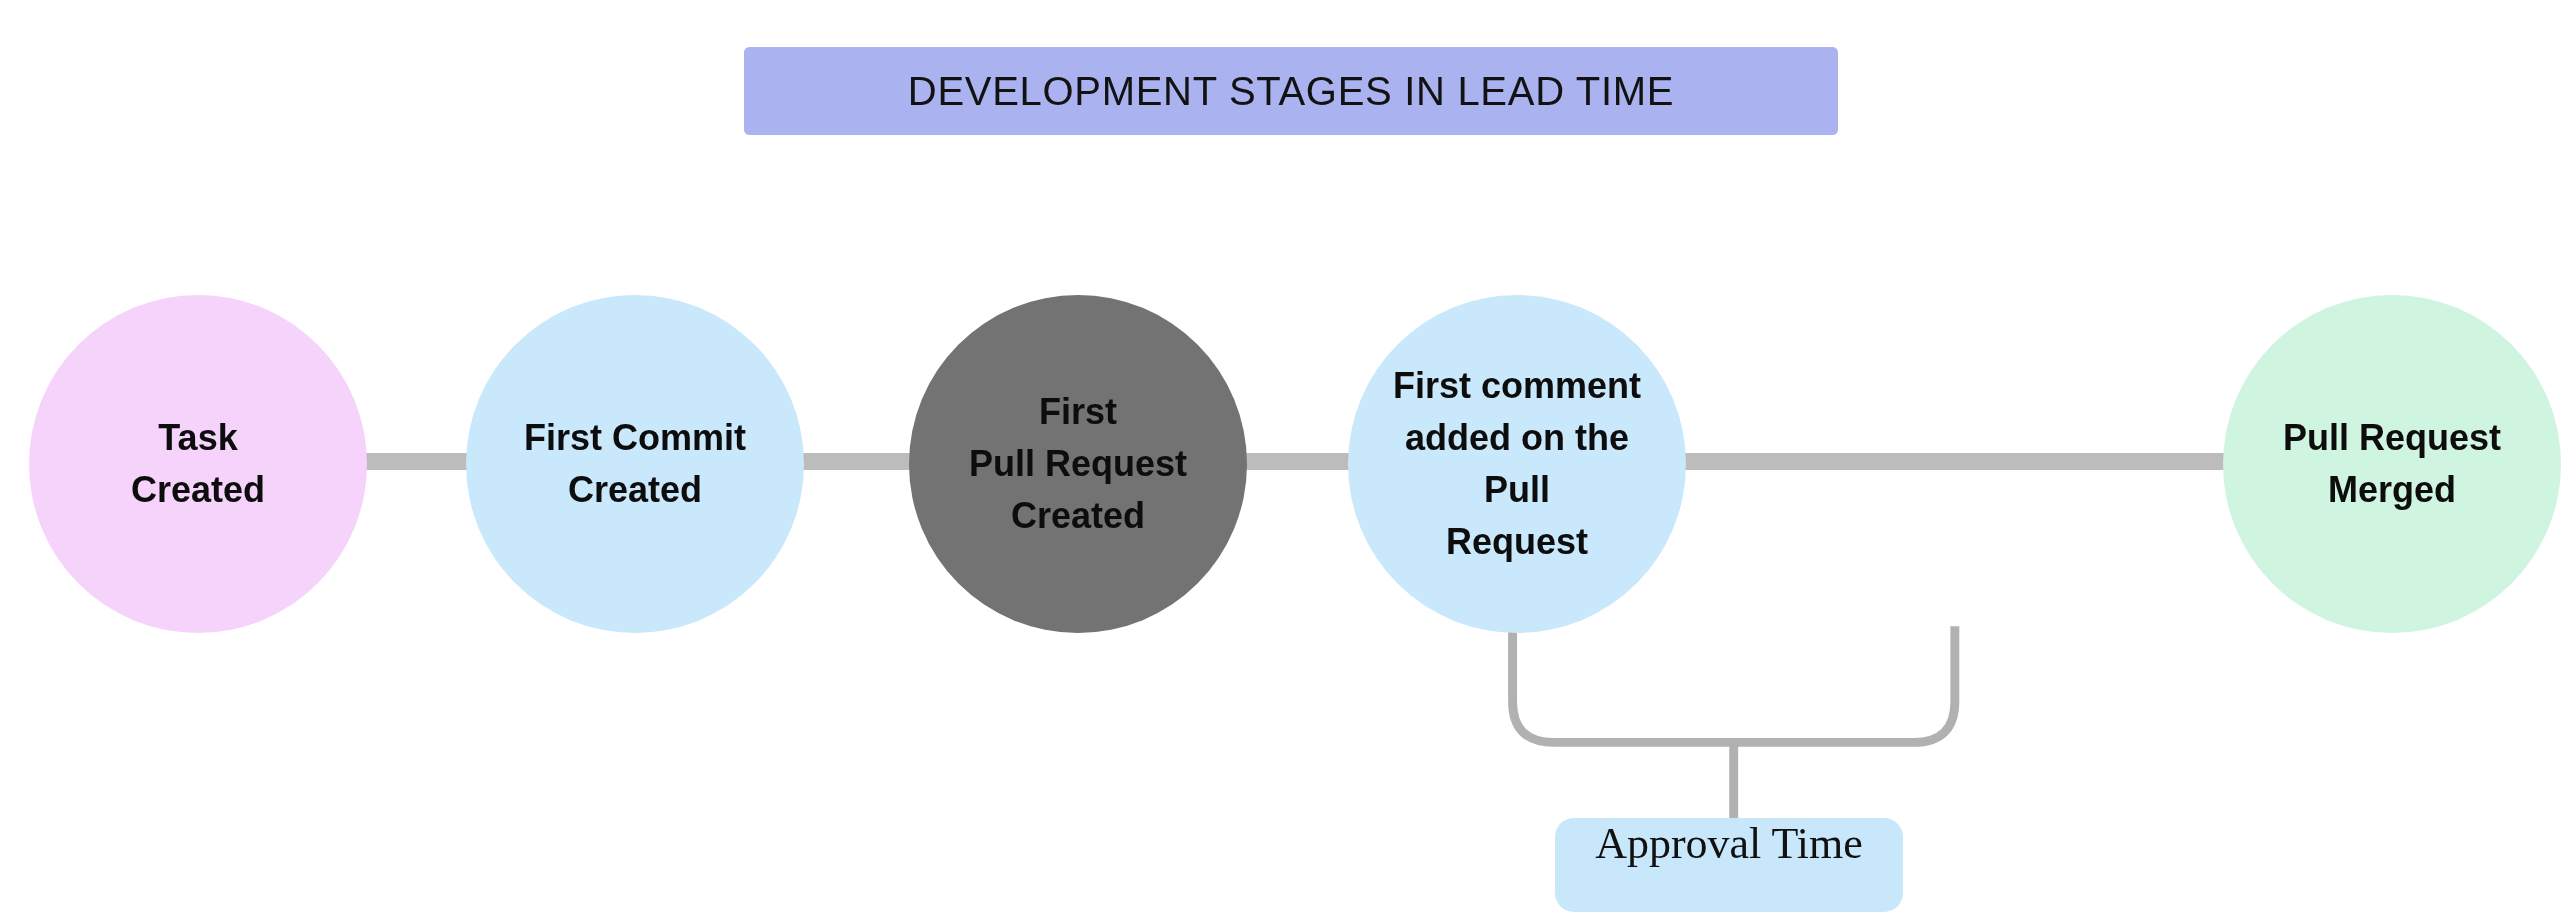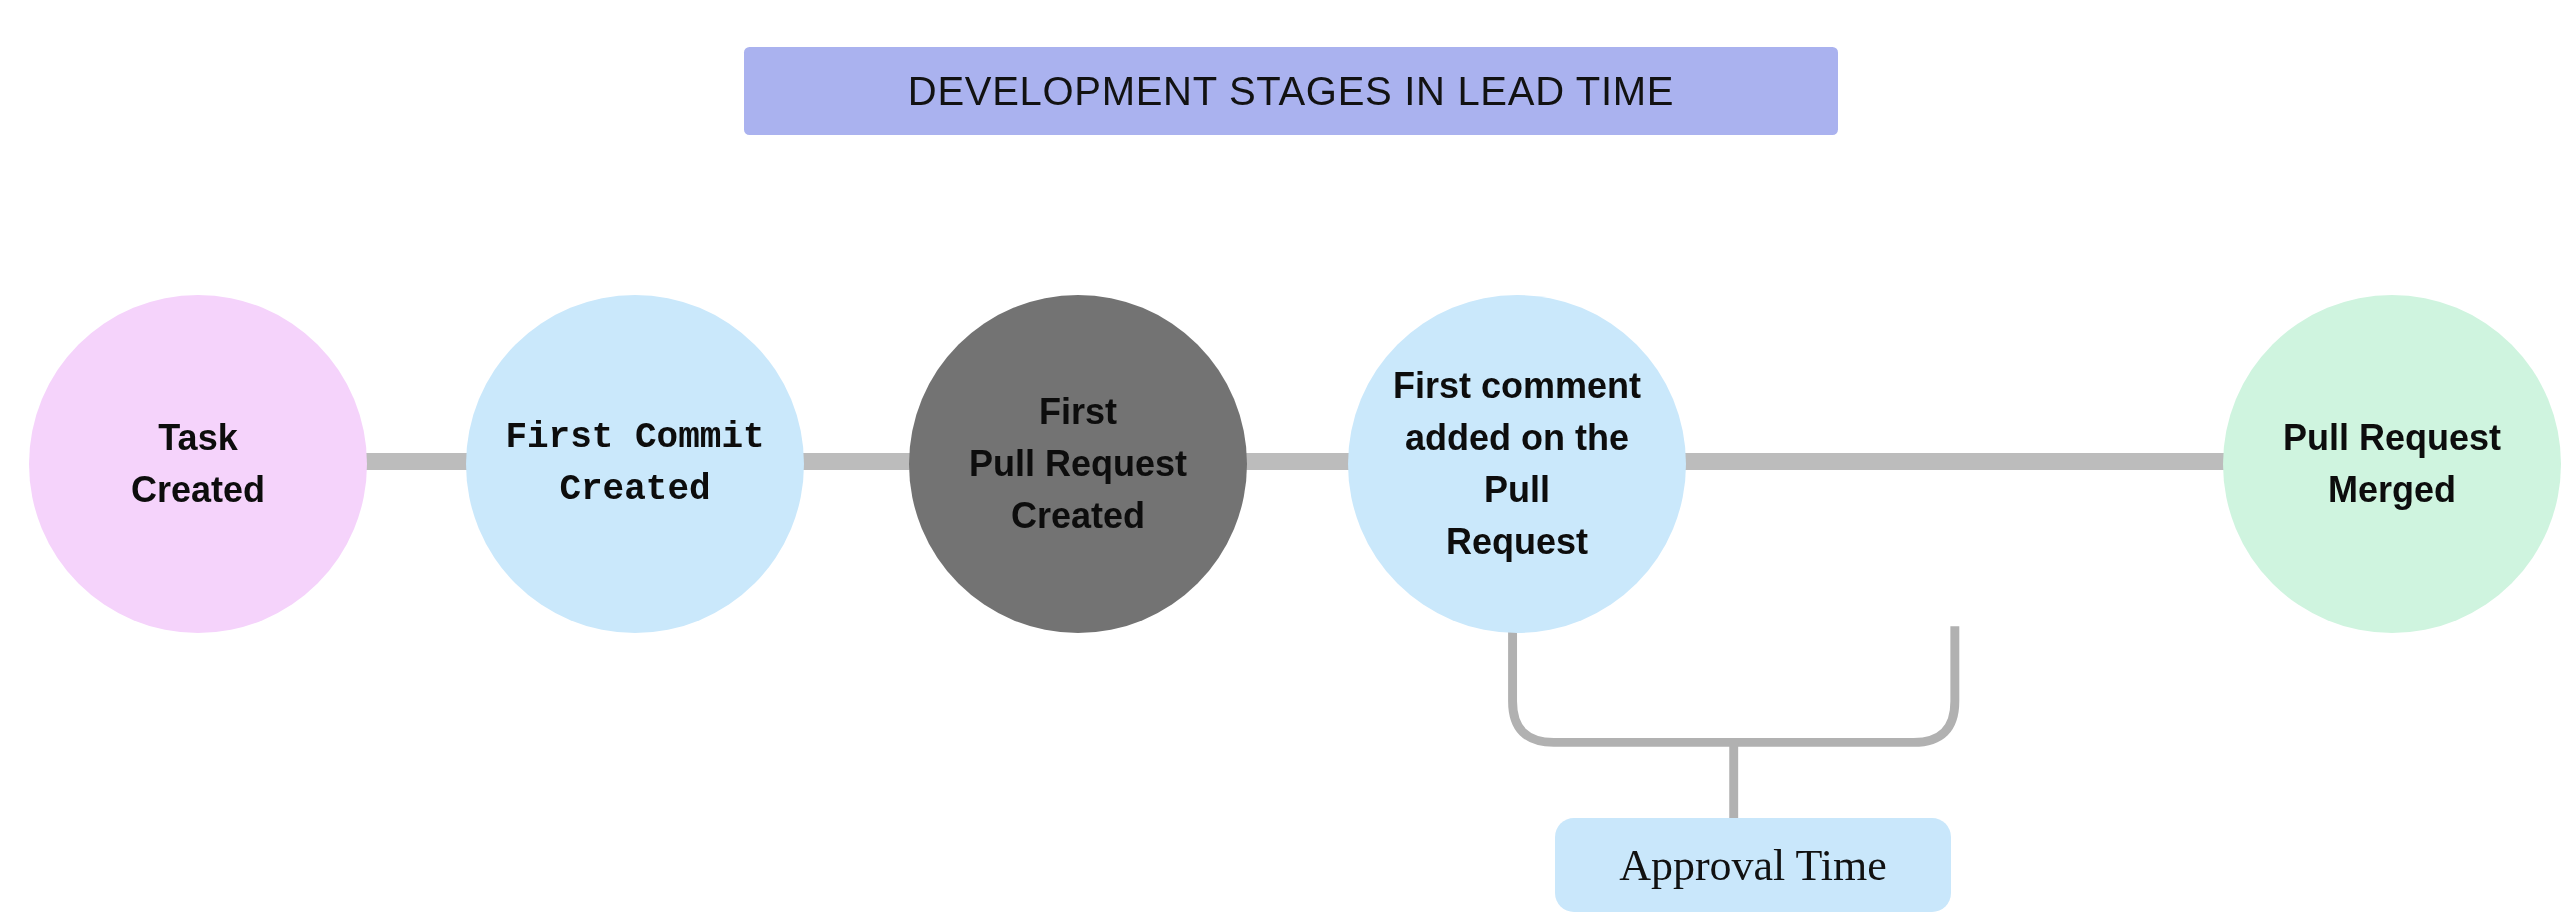--- a/index.html
+++ b/index.html
@@ -74,26 +74,26 @@
     width: 2576px;
     height: 923px;
     z-index: 0;
   }
 
   
   .approval-box {
     position: absolute;
     left: 1555px;
     top: 818px;
-    width: 396px;
+    width: 348px;
     height: 94px;
     border-radius: 19px;
     z-index: 3;
     display: flex;
-    align-items: center;
+    align-items: flex-start;
     justify-content: center;
   }
   .approval-text {
     font-family: cursive;
     font-size: 44px;
     font-weight: 400;
     color: #111111;
     white-space: nowrap;
   }
 </style>
@@ -114,21 +114,21 @@
   <div class="connector" style="left: 198px; width: 438px; background-color: rgb(188, 188, 188);"></div>
   <div class="connector" style="left: 635px; width: 443px; background-color: rgb(188, 188, 188);"></div>
   <div class="connector" style="left: 1078px; width: 438px; background-color: rgb(188, 188, 188);"></div>
   <div class="connector" style="left: 1517px; width: 438px; background-color: rgb(188, 188, 188);"></div>
   <div class="connector" style="left: 1954px; width: 438px; background-color: rgb(188, 188, 188);"></div>
 
   <div class="stage-circle" style="left: 29px; background-color: rgb(245, 211, 251);">
     <div class="stage-label">Task
 Created</div>
   </div>
-  <div class="stage-circle" style="left: 466px; background-color: rgb(202, 232, 251); font-family: Liberation Mono, monospace;">
+  <div class="stage-circle" style="left: 466px; background-color: rgb(202, 232, 251);">
     <div class="stage-label">First Commit
 Created</div>
   </div>
   <div class="stage-circle" style="left: 909px; background-color: #737373;">
     <div class="stage-label">First
 Pull Request
 Created</div>
   </div>
   <div class="stage-circle" style="left: 1348px; background-color: rgb(202, 232, 251);">
     <div class="stage-label">First comment

